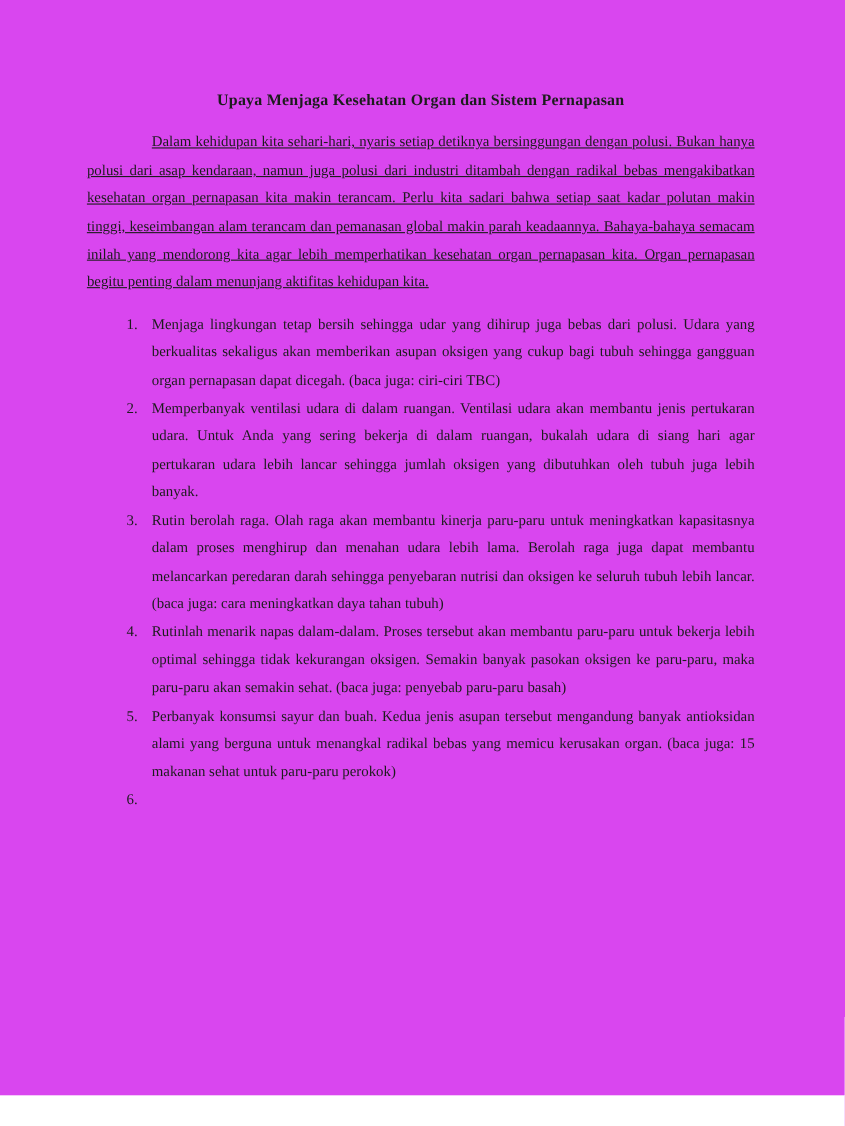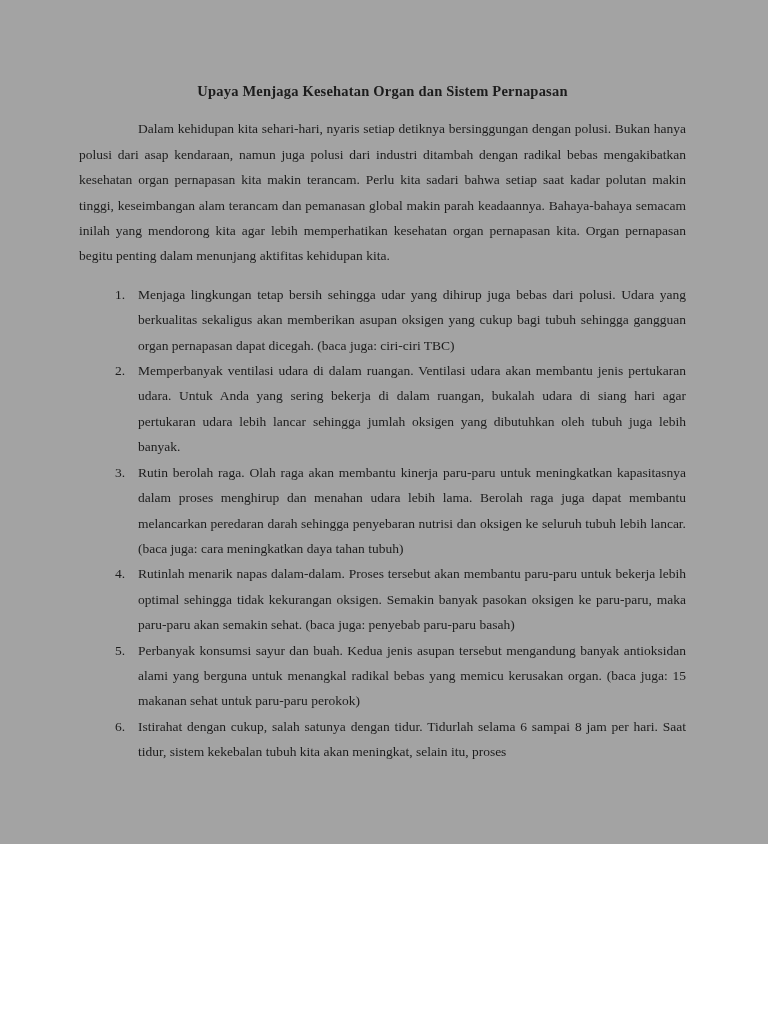--- a/index.html
+++ b/index.html
@@ -3,42 +3,43 @@
 <meta charset="utf-8">
 <style>
   html, body {
     margin: 0;
     padding: 0;
     background: #ffffff;
   }
   .page {
     position: relative;
     width: 768px;
-    height: 844px;
-    background: #a3a3a3;
+    height: 996px;
+    background: #d946ef;
     box-sizing: border-box;
     padding: 79px 82px 0 79px;
     font-family: "Liberation Serif", "DejaVu Serif", serif;
     color: #1c1c1c;
     font-size: 13.5px;
     line-height: 25.4px;
     overflow: hidden;
   }
   .doc-title {
     font-size: 14.5px;
     font-weight: bold;
     text-align: center;
     margin: 0 0 12px 0;
     line-height: 25.4px;
     letter-spacing: 0.2px;
   }
   .para {
     margin: 0 0 13px 0;
     text-align: justify;
     text-indent: 59px;
+    text-decoration: underline;
   }
   .tips-list {
     list-style: none;
     margin: 6px 0 0 0;
     padding: 0;
   }
   .list-item {
     position: relative;
     padding-left: 59px;
     text-align: justify;
@@ -75,17 +76,16 @@
     <li class="list-item">
       <span class="num">4.</span>
       <span class="txt">Rutinlah menarik napas dalam-dalam. Proses tersebut akan membantu paru-paru untuk bekerja lebih optimal sehingga tidak kekurangan oksigen. Semakin banyak pasokan oksigen ke paru-paru, maka paru-paru akan semakin sehat. (baca juga: penyebab paru-paru basah)</span>
     </li>
     <li class="list-item">
       <span class="num">5.</span>
       <span class="txt">Perbanyak konsumsi sayur dan buah. Kedua jenis asupan tersebut mengandung banyak antioksidan alami yang berguna untuk menangkal radikal bebas yang memicu kerusakan organ. (baca juga: 15 makanan sehat untuk paru-paru perokok)</span>
     </li>
     <li class="list-item">
       <span class="num">6.</span>
-      <span class="txt">Istirahat dengan cukup, salah satunya dengan tidur. Tidurlah selama 6 sampai 8 jam per hari. Saat tidur, sistem kekebalan tubuh kita akan meningkat, selain itu, proses</span>
     </li>
   </ol>
 
 </div>
 
 </body></html>

